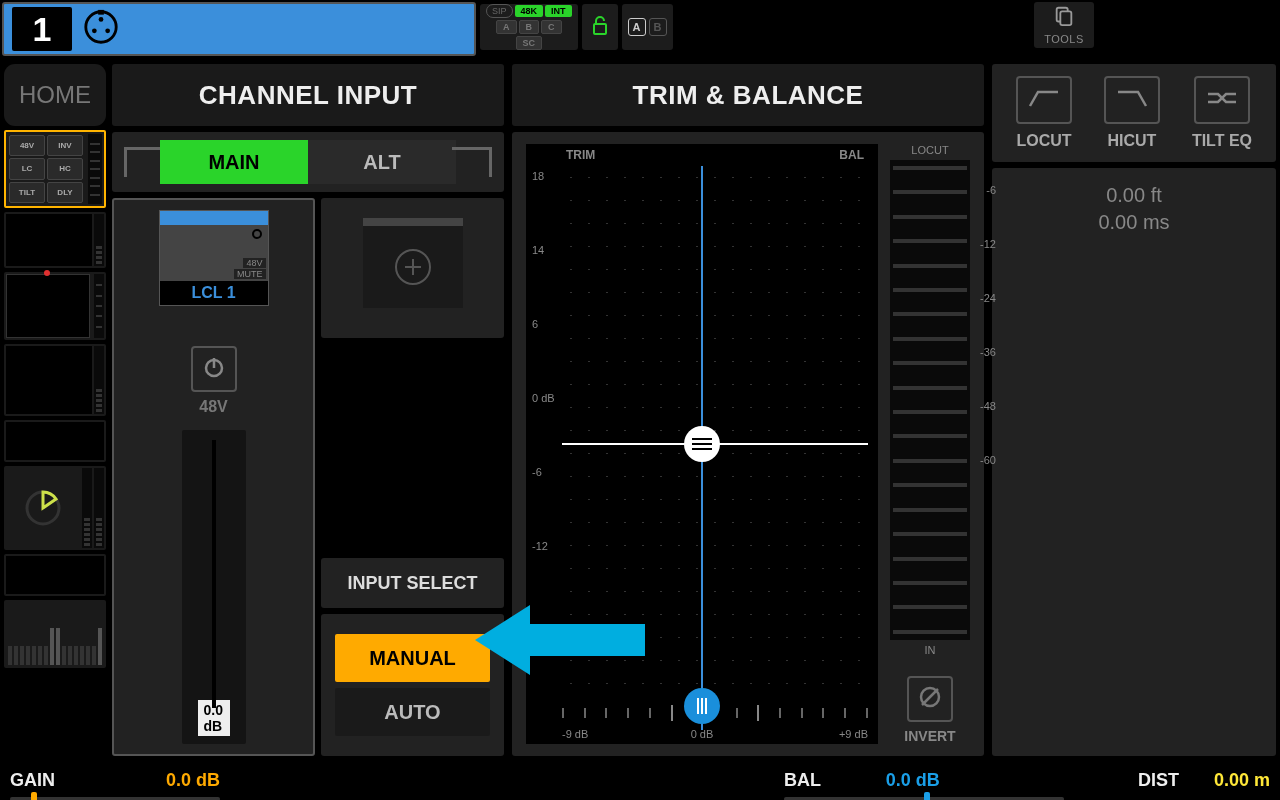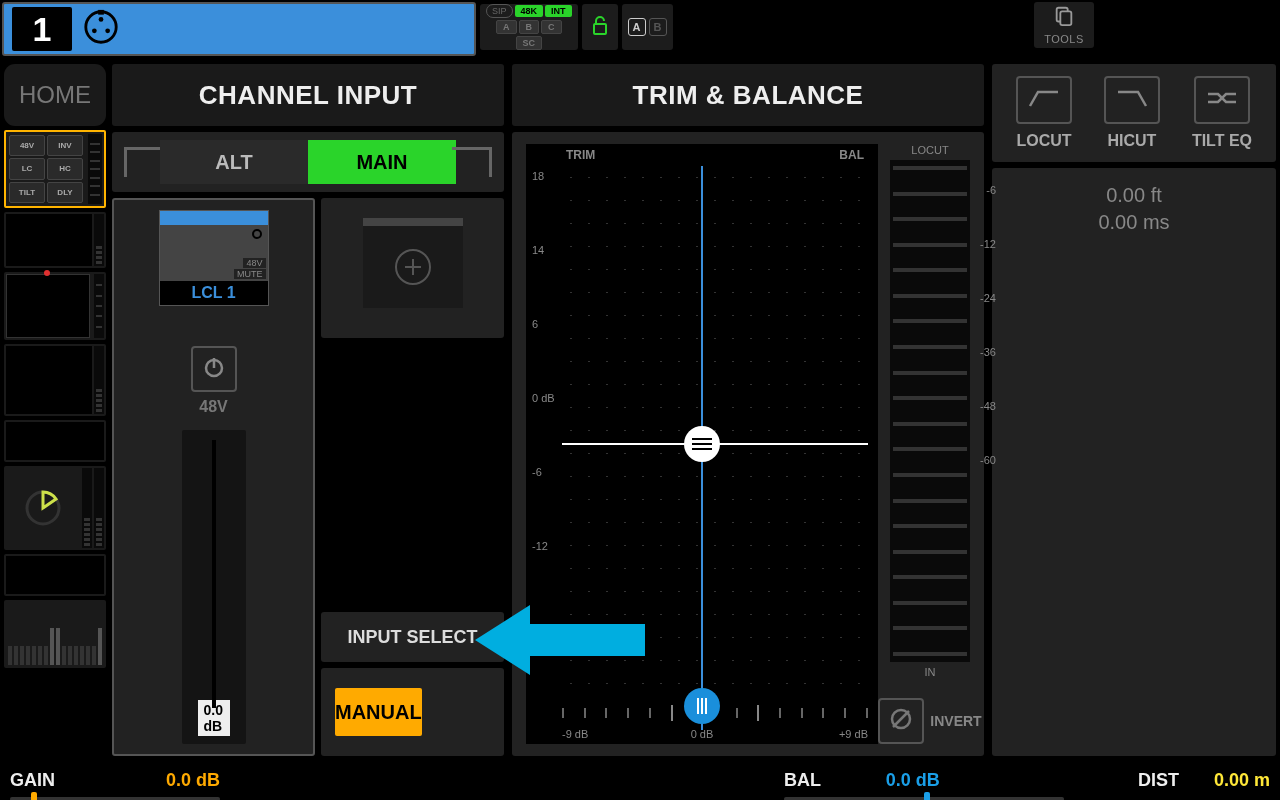--- a/index.html
+++ b/index.html
@@ -72,21 +72,21 @@
 
   .input-right { flex:1; display:flex; flex-direction:column; gap:6px;}
   .add-tile { background:#222; height:140px; border-radius:3px; display:flex; align-items:flex-start; justify-content:center; padding-top:20px;}
   .add-inner { width:100px; height:90px; background:#1a1a1a; display:flex; align-items:center; justify-content:center; border-top:8px solid #444;}
   .plus-circ { width:36px;height:36px;border:2px solid #555; border-radius:50%; position:relative;}
   .plus-circ::before,.plus-circ::after{content:"";position:absolute;background:#555;}
   .plus-circ::before{left:50%;top:8px;bottom:8px;width:2px;transform:translateX(-50%);}
   .plus-circ::after{top:50%;left:8px;right:8px;height:2px;transform:translateY(-50%);}
   .spacer-flex { flex:1; }
   .inp-sel-title { background:#222; height:50px; display:flex; align-items:center; justify-content:center; font-size:18px; font-weight:bold; border-radius:3px; color:#ddd; font-stretch:condensed;}
-  .manual-auto { background:#222; border-radius:3px; padding:20px 14px; display:flex; flex-direction:row; gap:6px;}
+  .manual-auto { background:#222; border-radius:3px; padding:20px 14px; display:flex; flex-direction:column; gap:6px;}
   .ma-btn { height:48px; display:flex; align-items:center; justify-content:center; font-size:20px; font-weight:bold; font-stretch:condensed; border-radius:2px;}
   .ma-btn.manual { background:#ffaa00; color:#000; }
   .ma-btn.auto { background:#1a1a1a; color:#bbb; }
 
   
   .col-trim { width:480px; }
   .trim-panel { background:#222; border-radius:3px; flex:1; padding:12px 14px; display:flex; gap:12px;}
   .xy-pad { flex:1; background:#000; position:relative; }
   .xy-pad .axis-lbl { position:absolute; font-size:12px; color:#888; font-weight:bold;}
   .xy-grid { position:absolute; inset:22px 10px 48px 36px; background-image:
@@ -104,21 +104,21 @@
   .bal-knob { position:absolute; bottom:20px; left:50%; transform:translateX(-50%); width:36px;height:36px;background:#1a8fdb;border-radius:50%;display:flex;align-items:center;justify-content:center;gap:2px;}
   .bal-knob span{width:2px;height:16px;background:#fff;}
 
   .trim-side { width:80px; display:flex; flex-direction:column; align-items:center;}
   .clip-lbl { font-size:11px; color:#888; margin-bottom:4px;}
   .lvl-meter { width:20px; flex:1; background:#0a0a0a; display:flex; flex-direction:column; justify-content:space-between; padding:4px 0; position:relative;}
   .lvl-meter .seg { height:4px; margin:2px 3px; background:#333;}
   .lvl-scale { position:absolute; right:-26px; font-size:11px; color:#888;}
   .meter-wrap { flex:1; display:flex; justify-content:center; position:relative; width:100%;}
   .in-lbl { font-size:11px; color:#888; margin-top:4px;}
-  .invert-btn { margin-top:20px; display:flex; flex-direction:row; align-items:center; gap:6px;}
+  .invert-btn { margin-top:20px; display:flex; flex-direction:column; align-items:center; gap:6px;}
   .invert-box { width:46px;height:46px;border:2px solid #555;border-radius:4px;display:flex;align-items:center;justify-content:center;}
   .invert-lbl { font-size:14px; color:#888; font-weight:bold;}
 
   
   .col-right { flex:1; }
   .filter-row { background:#222; border-radius:3px; padding:12px 8px; display:flex; justify-content:space-around;}
   .filt-item { display:flex; flex-direction:column; align-items:center; gap:8px;}
   .filt-box { width:56px;height:48px;border:2px solid #555;border-radius:4px;display:flex;align-items:center;justify-content:center;}
   .filt-lbl { font-size:16px; color:#aaa; font-weight:bold; font-stretch:condensed;}
   .delay-title { background:#1a1a1a; height:50px; display:flex; align-items:center; justify-content:center; font-size:22px; font-weight:bold; border-radius:3px; font-stretch:condensed;}
@@ -321,22 +321,22 @@
             <div style="height:60%;background:#555"></div>
         </div>
       </div>
     </div>
   </div>
 
   <div class="col col-input">
     <div class="section-title">CHANNEL INPUT</div>
     <div class="main-alt-row">
       <div class="mainalt-bracket l"></div>
+      <div class="tab-btn active">MAIN</div>
       <div class="tab-btn inactive">ALT</div>
-      <div class="tab-btn active">MAIN</div>
       <div class="mainalt-bracket r"></div>
     </div>
     <div class="input-lower">
       <div class="input-left">
         <div class="src-tile">
           <div class="src-tile-hdr"></div>
           <div class="src-tile-body">
             <div class="dot"></div>
             <div class="tag-48v">48V</div>
             <div class="tag-mute">MUTE</div>
@@ -359,20 +359,21 @@
       <div class="input-right">
         <div class="add-tile">
           <div class="add-inner">
             <div class="plus-circ"></div>
           </div>
         </div>
         <div class="spacer-flex"></div>
         <div class="inp-sel-title">INPUT SELECT</div>
         <div class="manual-auto">
           <div class="ma-btn manual">MANUAL</div>
+          <div class="ma-btn auto">AUTO</div>
         </div>
       </div>
     </div>
   </div>
 
   <div class="col col-trim">
     <div class="section-title">TRIM &amp; BALANCE</div>
     <div class="trim-panel">
       <div class="xy-pad">
         <span class="axis-lbl" style="top:4px;left:40px">TRIM</span>

